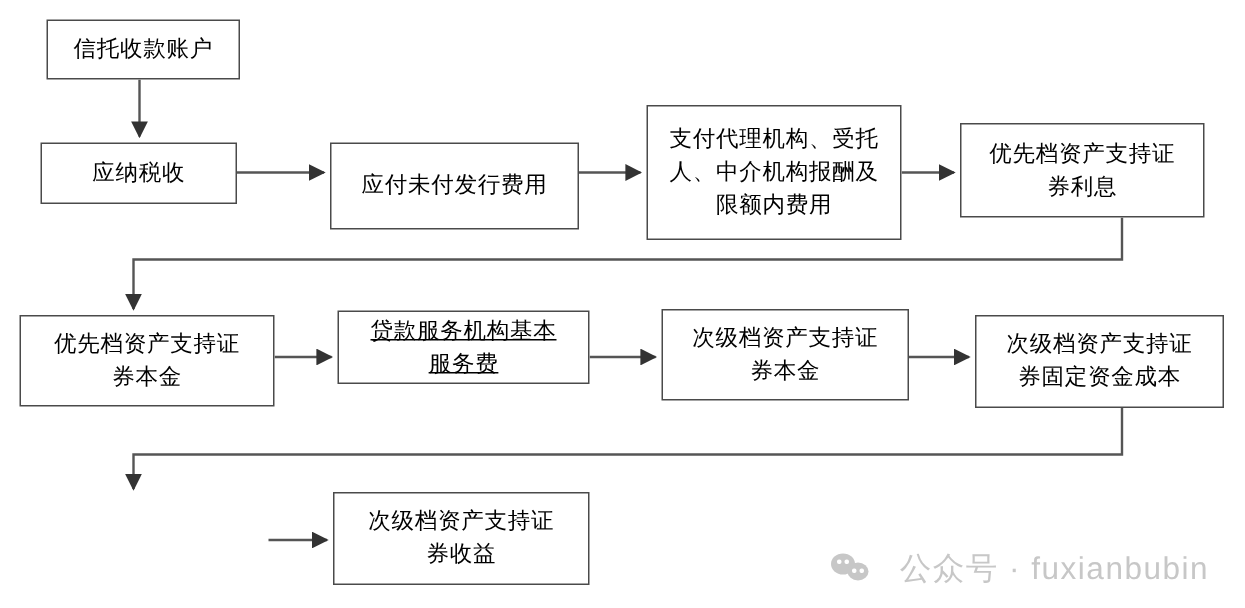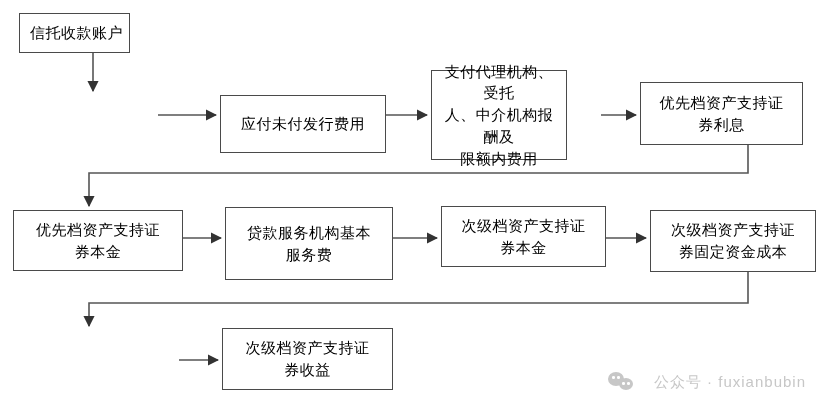--- a/index.html
+++ b/index.html
@@ -47,21 +47,21 @@
     pointer-events: none;
   }
   .watermark {
     position: absolute;
     right: 24px;
     bottom: 12px;
     display: flex;
     align-items: center;
     gap: 20px;
     color: #c7c7c7;
-    font-size: 15px;
+    font-size: 21px;
     letter-spacing: 1px;
     z-index: 3;
     user-select: none;
   }
   .watermark .wm-text {
     white-space: nowrap;
   }
   .wechat-icon {
     display: inline-block;
     width: 26px;
@@ -120,46 +120,49 @@
 
     <path d="M 393 238 L 437 238" stroke="#555555" stroke-width="1.6" fill="none" marker-end="url(#arrow)"></path>
 
     <path d="M 606 238 L 646 238" stroke="#555555" stroke-width="1.6" fill="none" marker-end="url(#arrow)"></path>
 
     <path d="M 748 272 L 748 303 L 89 303 L 89 326" stroke="#555555" stroke-width="1.6" fill="none" marker-end="url(#arrow)"></path>
 
     <path d="M 179 360 L 218 360" stroke="#555555" stroke-width="1.6" fill="none" marker-end="url(#arrow)"></path>
   </svg>
 
-  <div class="node" style="left:19px; top:13px; width:111px; height:40px;justify-content:flex-end;">
+  <div class="node" style="left:31px; top:13px; width:129px; height:40px;">
     <span>信托收款账户</span>
   </div>
 
+  <div class="node" style="left:27px; top:95px; width:131px; height:41px;">
+    <span>应纳税收</span>
+  </div>
 
   <div class="node" style="left:220px; top:95px; width:166px; height:58px;">
     <span>应付未付发行费用</span>
   </div>
 
-  <div class="node" style="left:431px; top:70px; width:136px; height:90px;">
+  <div class="node" style="left:431px; top:70px; width:170px; height:90px;">
     <span>支付代理机构、受托
 人、中介机构报酬及
 限额内费用</span>
   </div>
 
   <div class="node" style="left:640px; top:82px; width:163px; height:63px;">
     <span>优先档资产支持证
 券利息</span>
   </div>
 
   <div class="node" style="left:13px; top:210px; width:170px; height:61px;">
     <span>优先档资产支持证
 券本金</span>
   </div>
 
-  <div class="node" style="left:225px; top:207px; width:168px; height:73px;">
+  <div class="node" style="left:225px; top:207px; width:168px; height:49px;text-decoration:underline;">
     <span>贷款服务机构基本
 服务费</span>
   </div>
 
   <div class="node" style="left:441px; top:206px; width:165px; height:61px;">
     <span>次级档资产支持证
 券本金</span>
   </div>
 
   <div class="node" style="left:650px; top:210px; width:166px; height:62px;">

